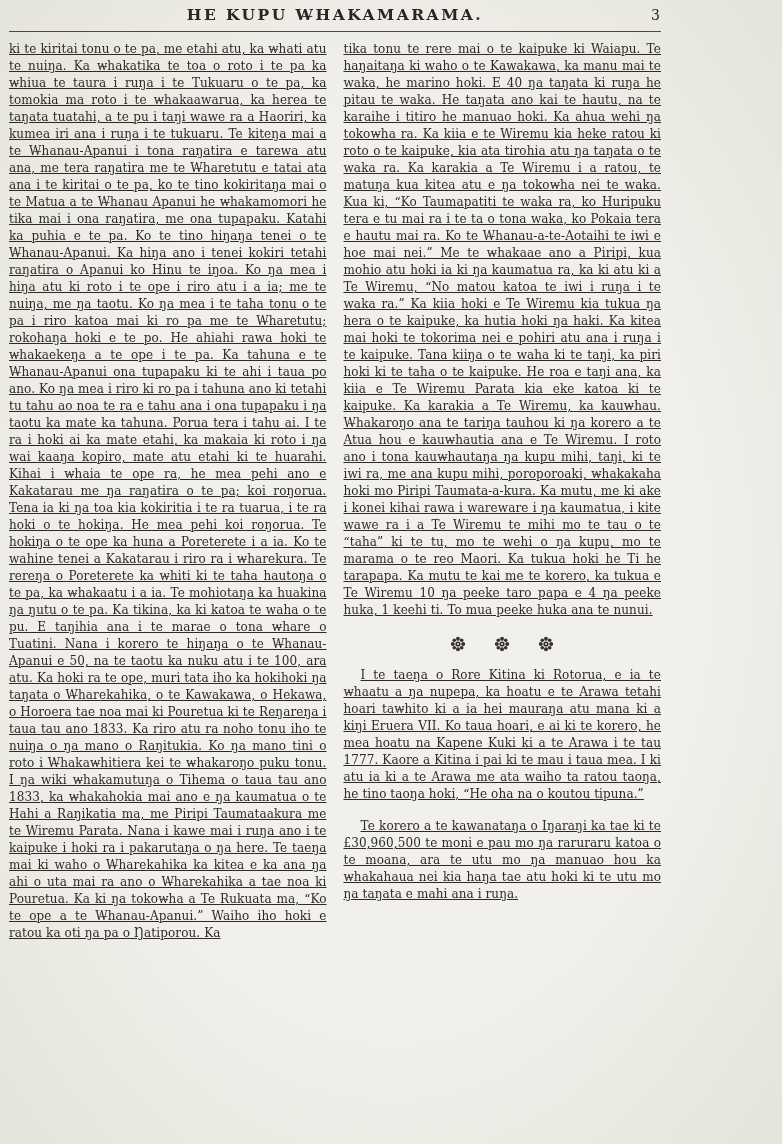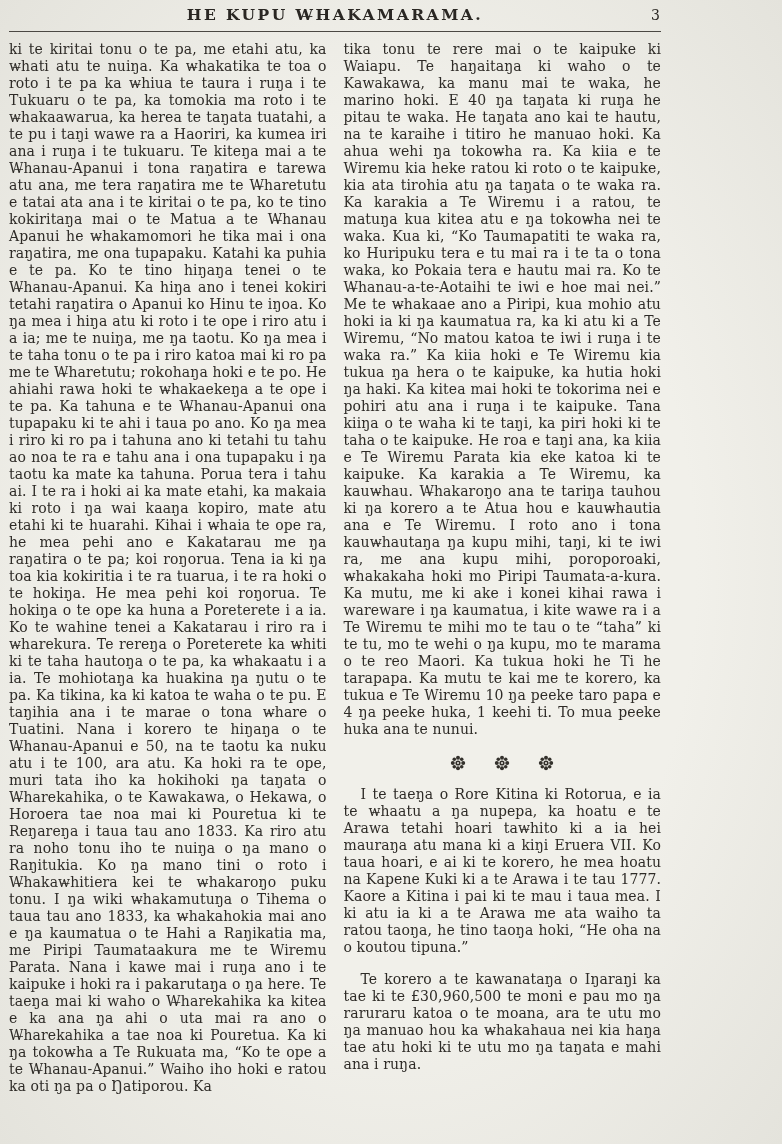--- a/index.html
+++ b/index.html
@@ -40,24 +40,25 @@
     top: 2px;
     font-size: 14px;
     color: #2a2723;
   }
   .columns {
     display: flex;
     gap: 17px;
   }
   .col {
     width: 373px;
-    font-size: 14px;
+    font-size: 12px;
     line-height: 17px;
     text-align: justify;
     letter-spacing: 0.1px;
+    text-decoration: underline;
   }
   .col p {
     margin: 0;
   }
   .col p.indent {
     text-indent: 17px;
   }
   .col p.spaced {
     margin-top: 15px;
   }

